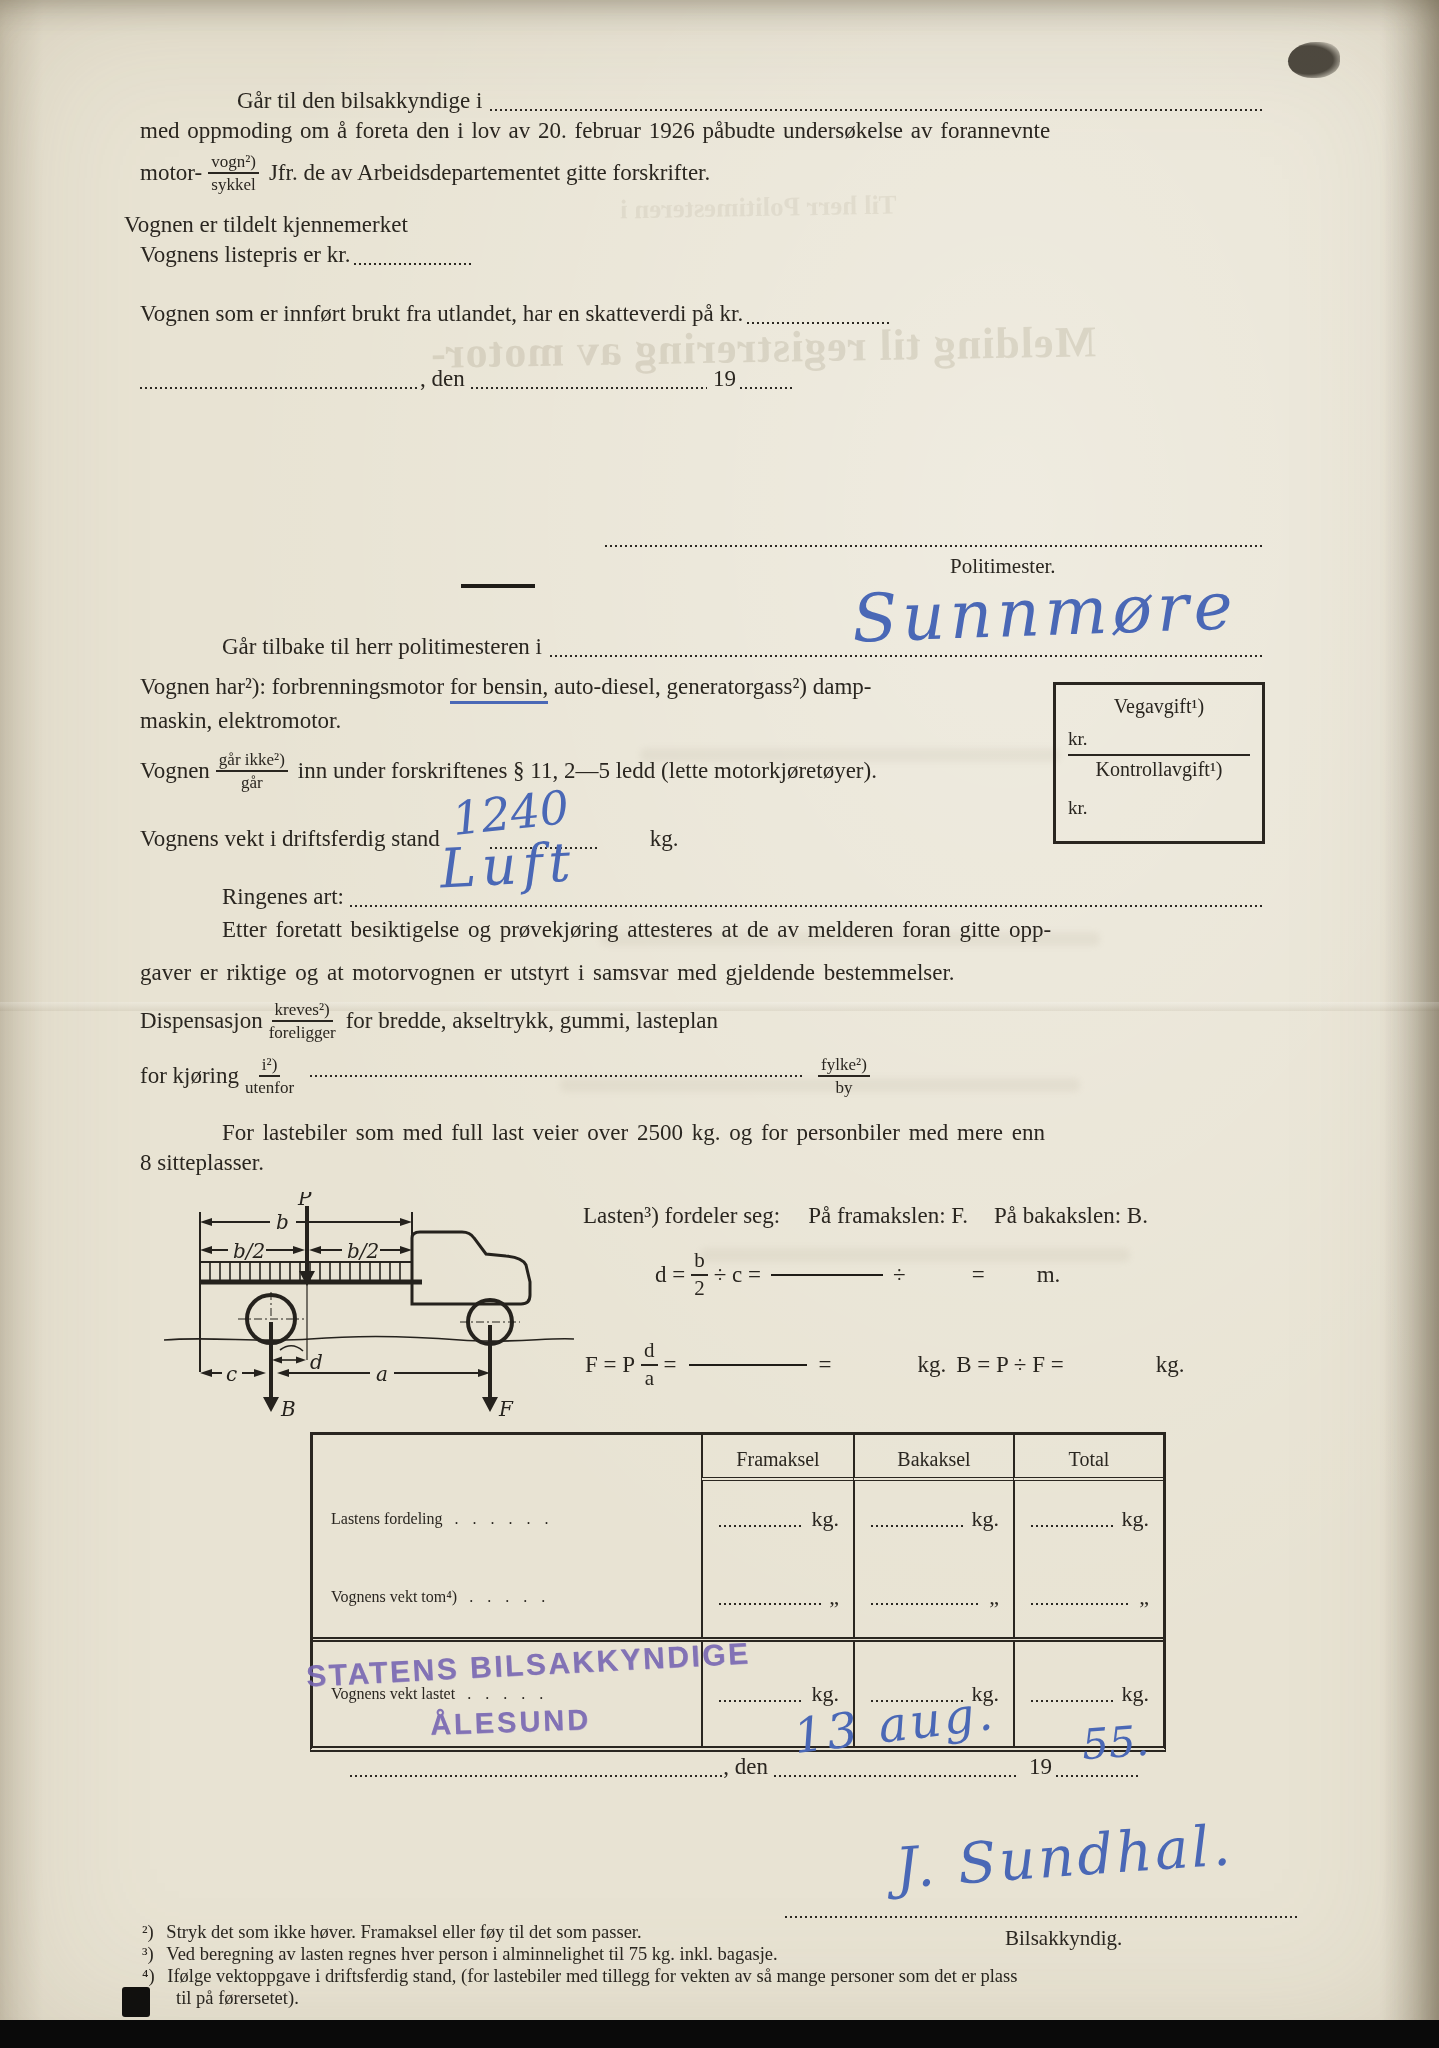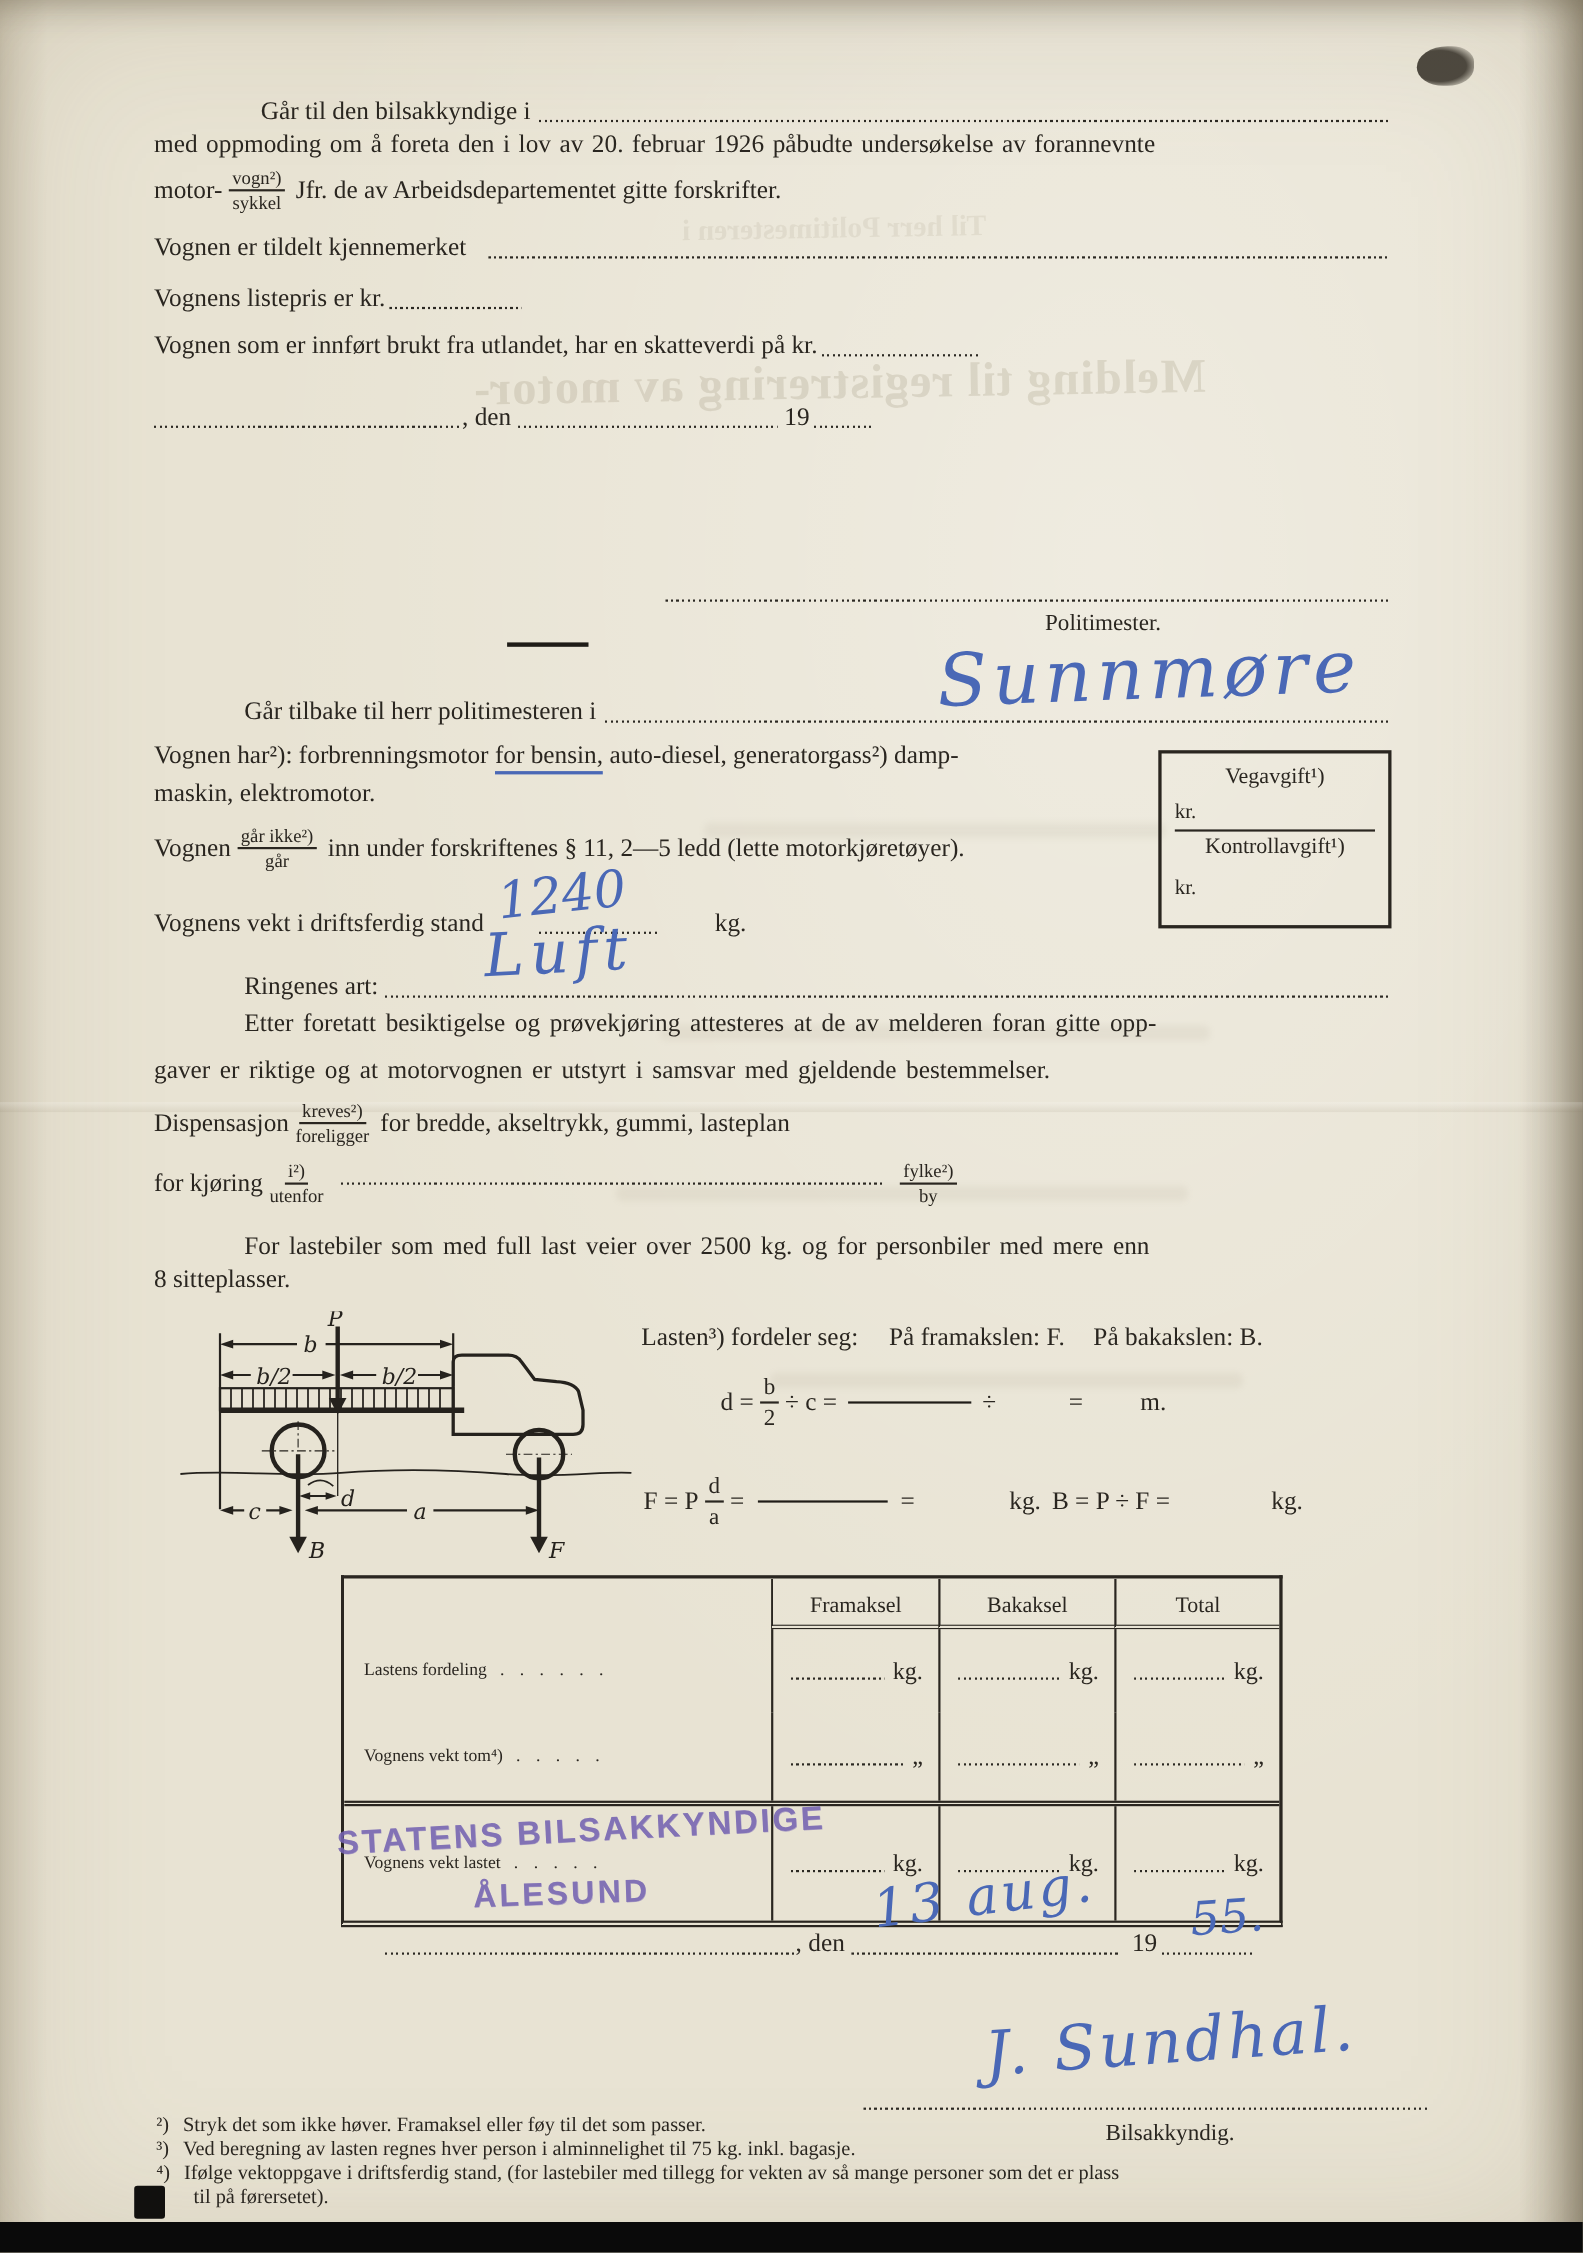--- a/index.html
+++ b/index.html
@@ -70,25 +70,25 @@
 
   <div class="frow" style="left:140px;top:148px;height:50px;">
     <span>motor-</span>
     <span class="frac">
       <span class="fr-top">vogn²)</span>
       <span class="fr-bot">sykkel</span>
     </span>
     <span style="margin-left:4px;">Jfr. de av Arbeidsdepartementet gitte forskrifter.</span>
   </div>
 
-  <div class="row" style="left:140px;top:200px;width:1123px;">
+  <div class="row" style="left:124px;top:200px;width:1123px;flex-direction:column;">
     <span>Vognen er tildelt kjennemerket</span>
     <span class="dl fill" style="margin-left:20px;"></span>
   </div>
-  <div class="row" style="left:140px;top:246px;width:332px;align-items:flex-end;">
+  <div class="row" style="left:140px;top:230px;width:332px;align-items:flex-end;">
     <span>Vognens listepris er kr.</span>
     <span class="dl fill" style="margin-left:4px;min-width:120px;"></span>
   </div>
   <div class="row" style="left:140px;top:289px;width:750px;">
     <span>Vognen som er innført brukt fra utlandet, har en skatteverdi på kr.</span>
     <span class="dl fill" style="margin-left:4px;min-width:100px;"></span>
   </div>
 
   <div class="row" style="left:140px;top:354px;width:652px;">
     <span class="dl" style="width:280px;"></span>

